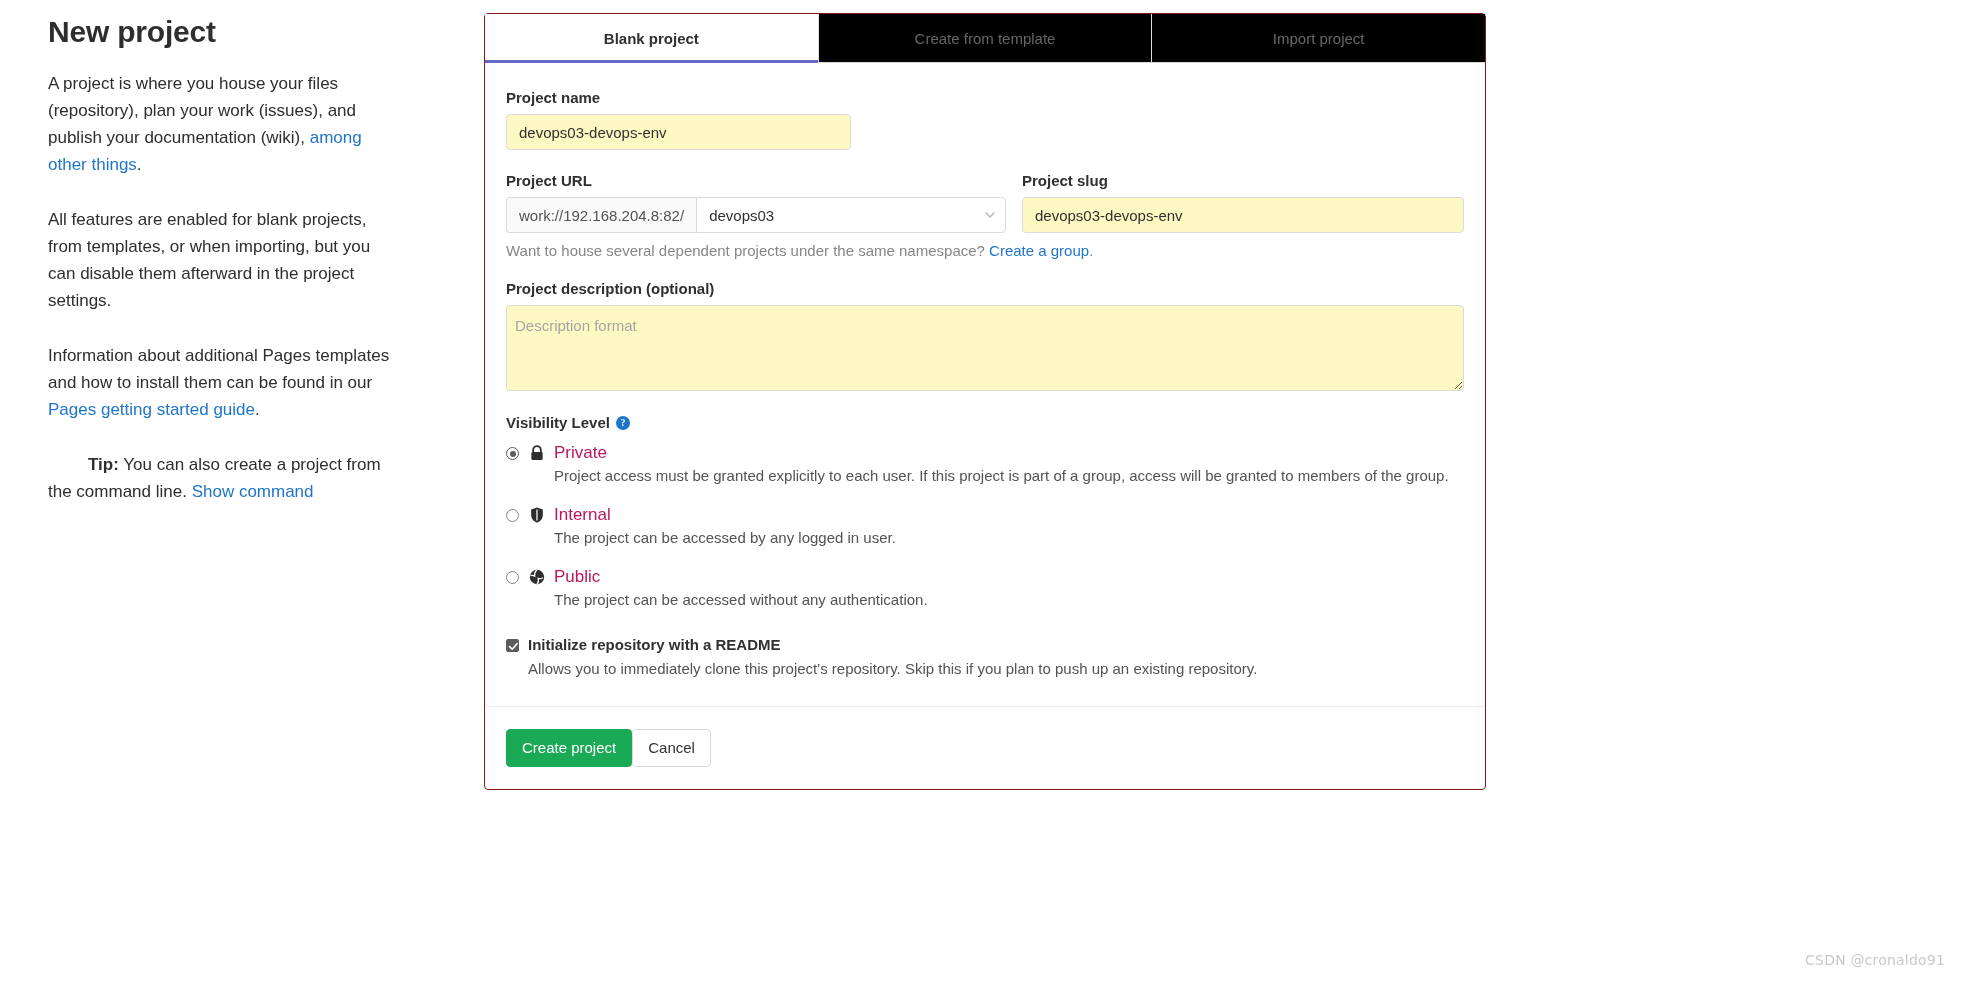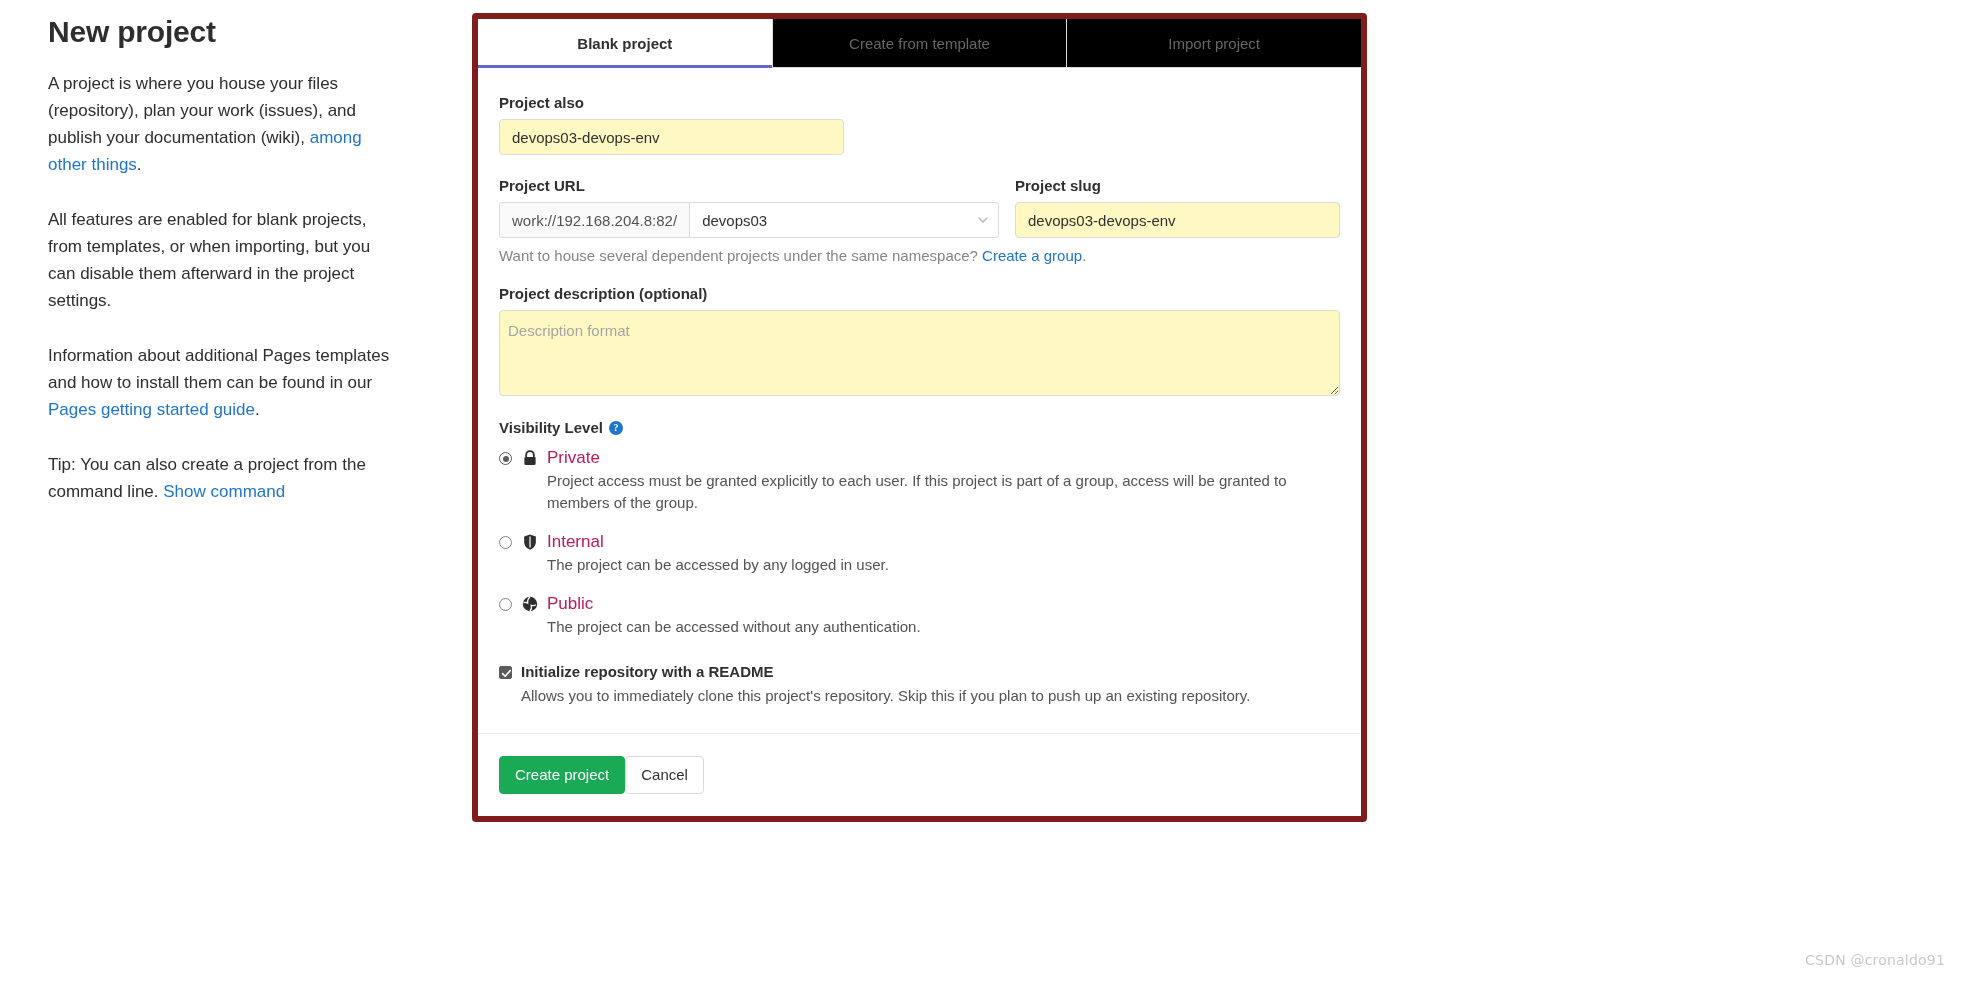--- a/index.html
+++ b/index.html
@@ -42,29 +42,29 @@
     margin: 0 0 28px 0;
     color: #2e2e2e;
   }
   .intro p:last-child { margin-bottom: 0; }
   .intro a,
   a.link {
     color: #1f75cb;
     text-decoration: none;
     cursor: pointer;
   }
-  .bold { font-weight: 400; }
+  .bold { font-weight: 700; margin-left: 40px; }
 
   
   .panel {
     position: absolute;
-    left: 472px;
+    left: 484px;
     top: 13px;
-    width: 895px;
-    border: 6px solid #7f1d1d;
+    width: 1002px;
+    border: 1px solid #7f1d1d;
     border-radius: 4px;
     background: #ffffff;
     box-sizing: border-box;
   }
 
   .tabs {
     display: flex;
     border-bottom: 1px solid #dbdbdb;
     background: #fafafa;
   }
@@ -372,21 +372,21 @@
   <div class="panel">
 
     <div class="tabs">
       <div class="tab active">Blank project</div>
       <div class="tab">Create from template</div>
       <div class="tab">Import project</div>
     </div>
 
     <div class="panel-body">
 
-      <label class="field-label">Project also</label>
+      <label class="field-label">Project name</label>
       <input id="project-name-input" class="input" type="text" value="devops03-devops-env" style="">
 
       <div class="row-two">
         <div class="col-url">
           <label class="field-label">Project URL</label>
           <div class="input-group">
             <span class="input-addon">work://192.168.204.8:82/</span>
             <div class="select-wrap">
               <div class="select-box">devops03</div>
               <span class="chevron">

